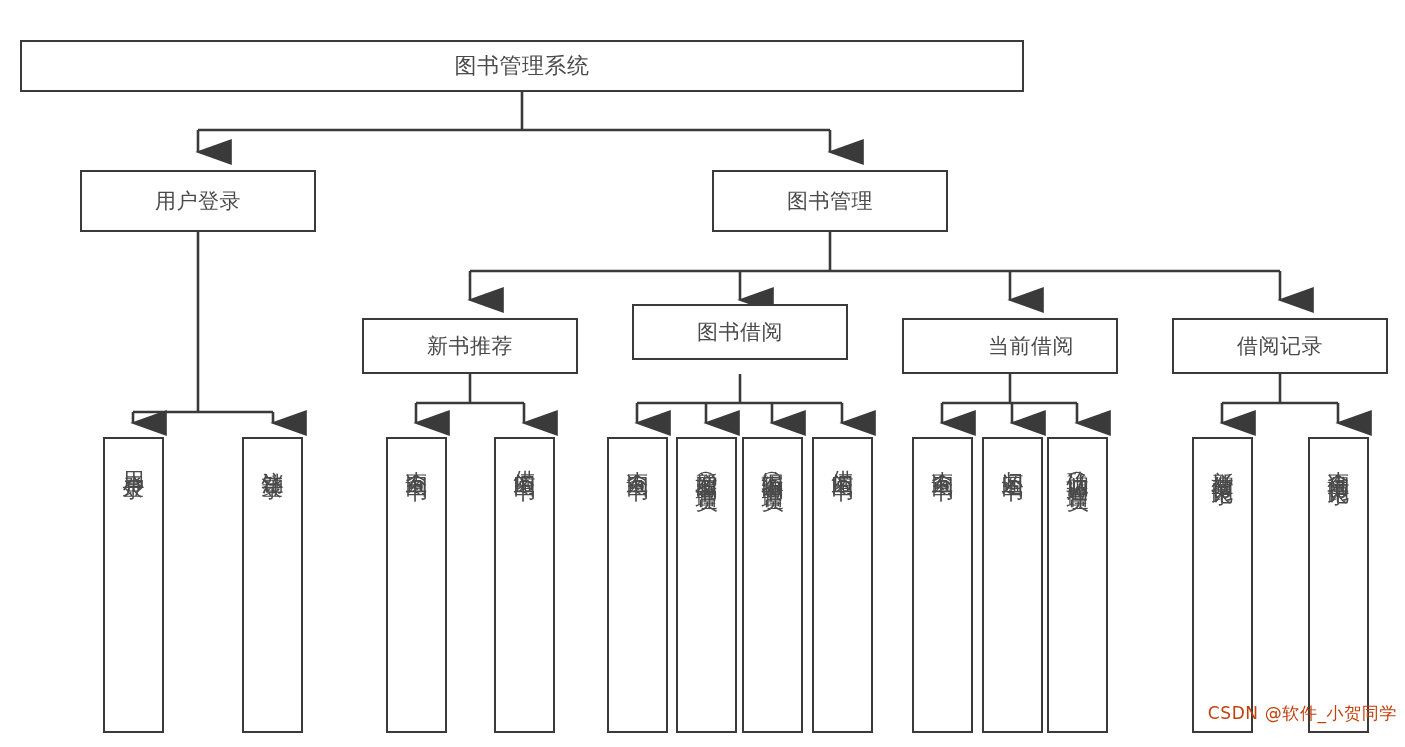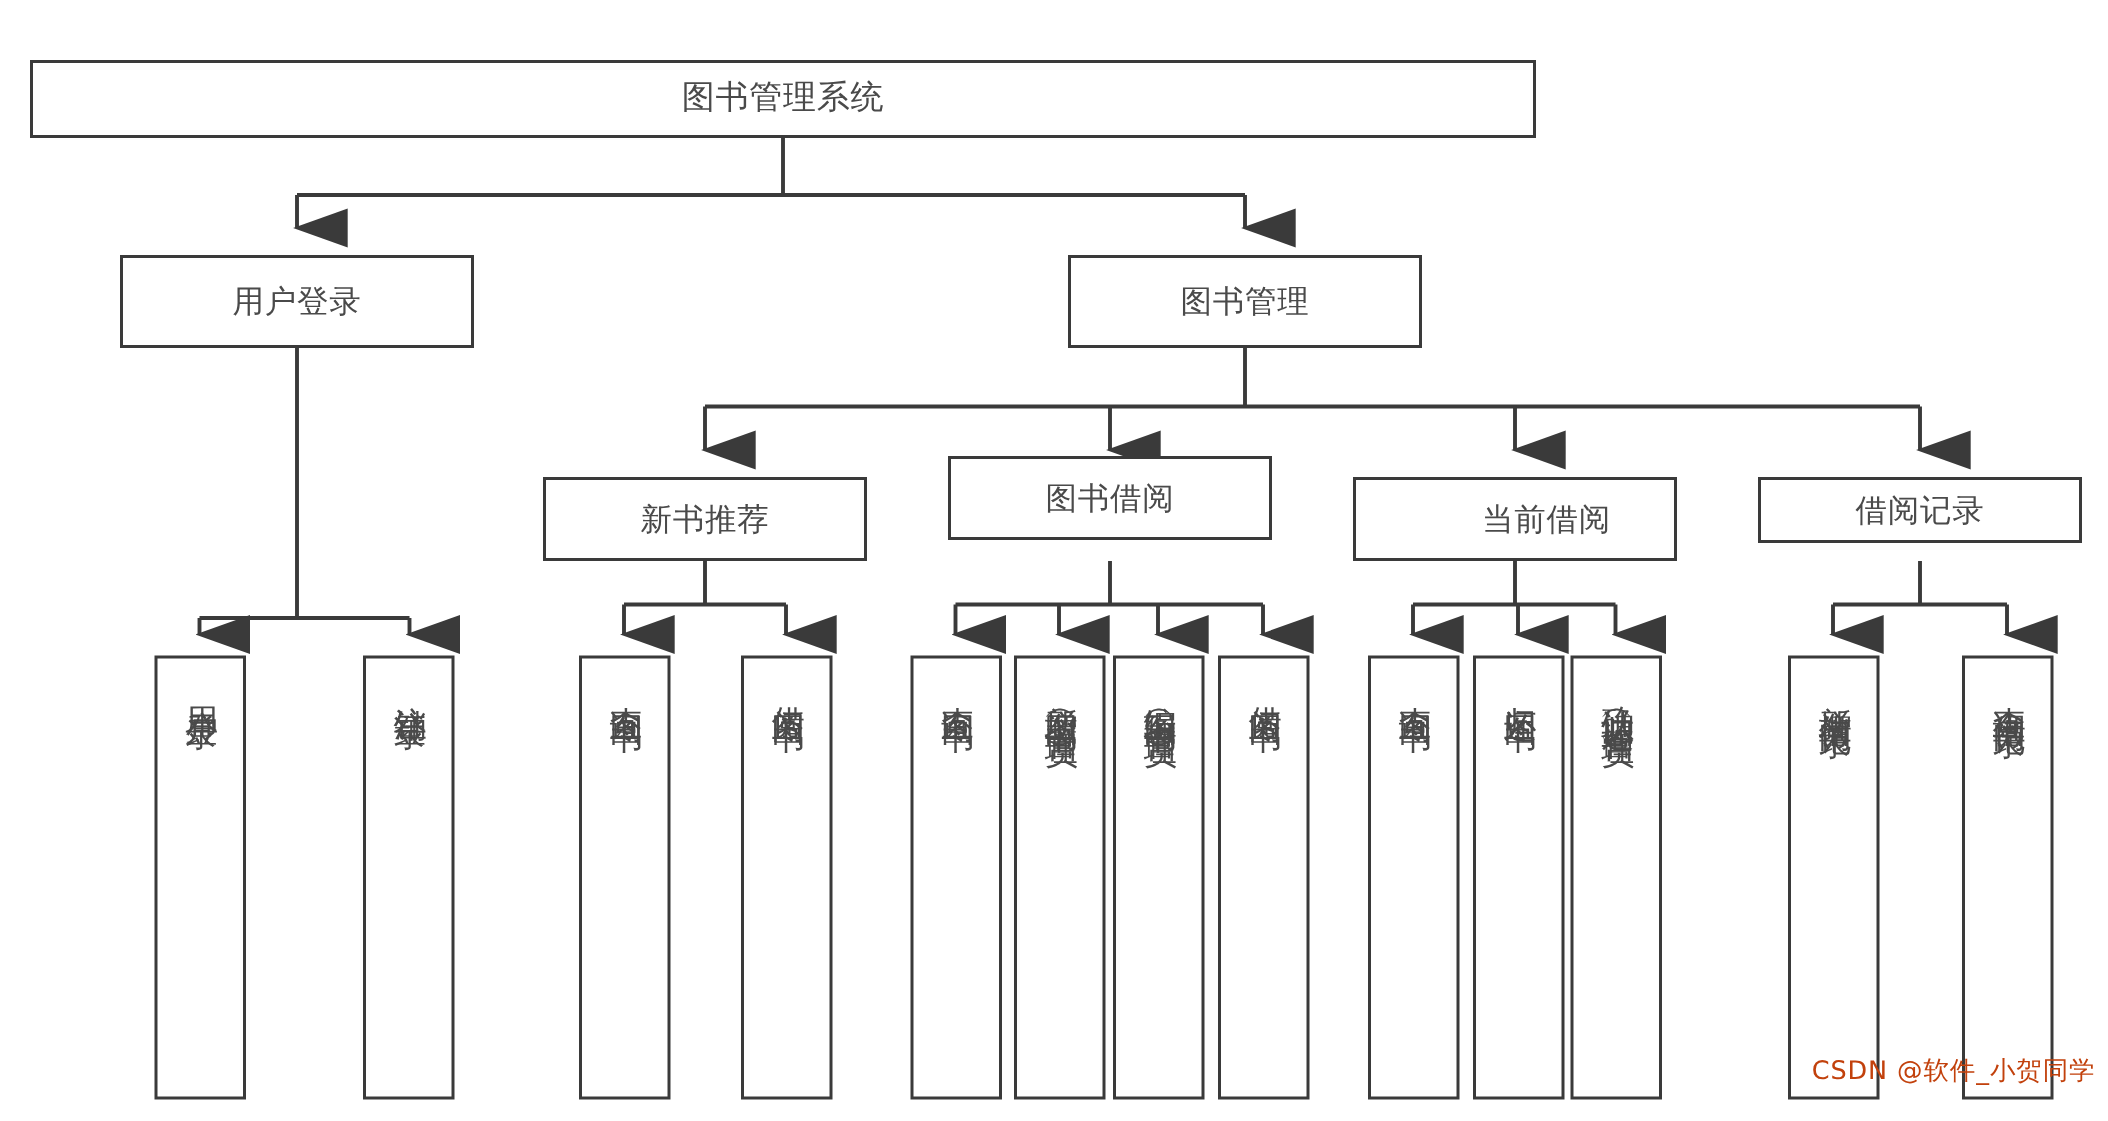--- a/index.html
+++ b/index.html
@@ -138,21 +138,21 @@
 
   <div class="node horiz" style="left:712px; top:170px; width:236px; height:62px;">
     <span class="label">图书管理</span>
   </div>
   <div class="node horiz" style="left:632px; top:304px; width:216px; height:56px;">
     <span class="label">图书借阅</span>
   </div>
   <div class="node horiz" style="left:902px; top:318px; width:216px; height:56px;padding-left:42px;">
     <span class="label">当前借阅</span>
   </div>
-  <div class="node horiz" style="left:1172px; top:318px; width:216px; height:44px;">
+  <div class="node horiz" style="left:1172px; top:318px; width:216px; height:56px;">
     <span class="label">借阅记录</span>
   </div>
 
   <div class="node vert" style="left:103px; top:437px; width:61px; height:296px;">
     <span class="label">用户登录</span>
   </div>
   <div class="node vert" style="left:242px; top:437px; width:61px; height:296px;">
     <span class="label">注销登录</span>
   </div>
 

